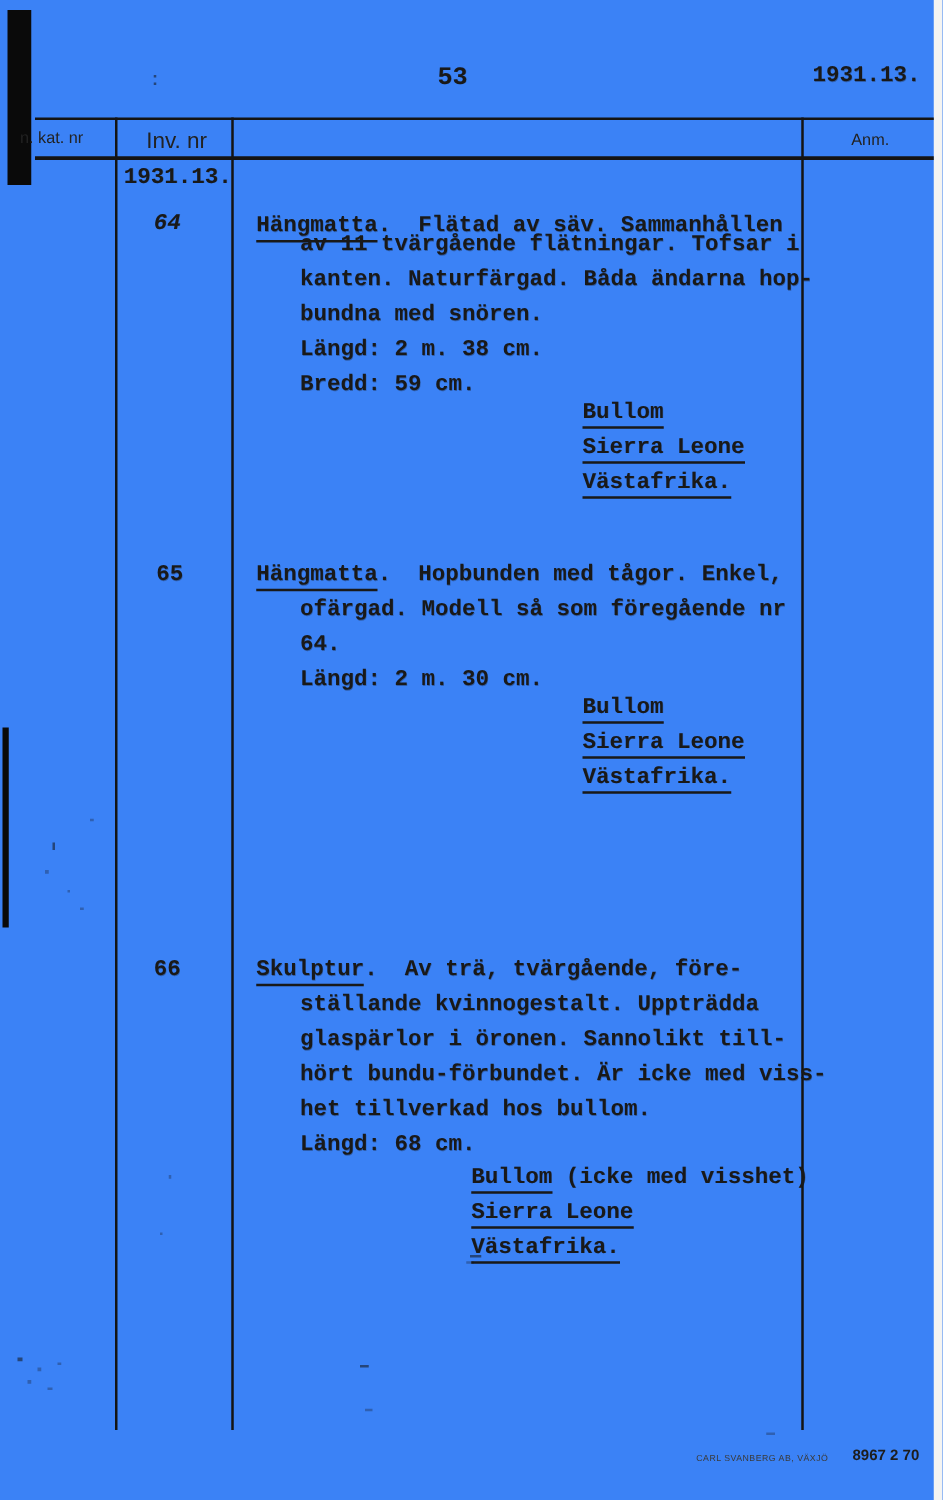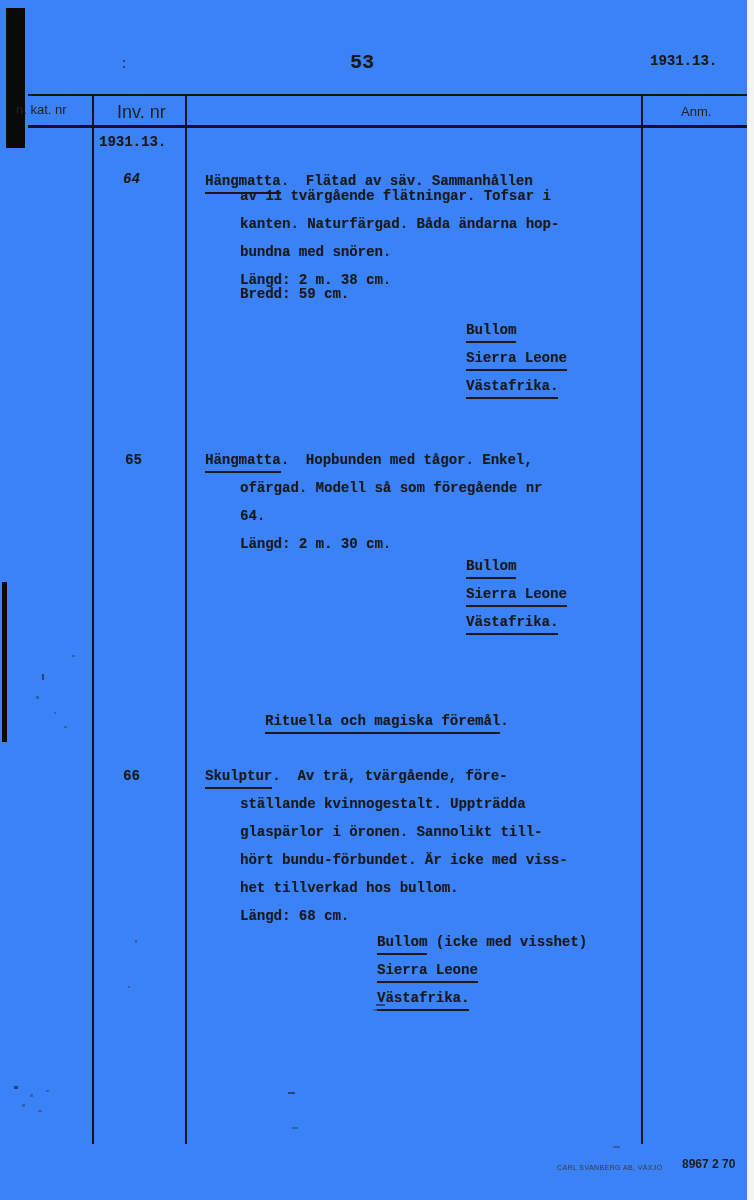--- a/index.html
+++ b/index.html
@@ -6,21 +6,21 @@
   body{width:754px;height:1200px;background:#f4f4f2;}
   .page{
     position:relative;width:747px;height:1200px;overflow:hidden;
     background:#3b82f6;color:#161616;
   }
   
   .tw{
     position:absolute;
     font-family:"Liberation Mono","DejaVu Sans Mono",monospace;
     font-weight:bold;
-    font-size:14px;line-height:22px;
+    font-size:18px;line-height:22px;
     white-space:pre;
     color:#191919;
     text-shadow:0.4px 0.4px 0 rgba(25,25,25,0.35);
   }
   
   .pr{
     position:absolute;
     font-family:"Liberation Sans","DejaVu Sans",sans-serif;
     color:#222;
     white-space:pre;
@@ -53,38 +53,37 @@
 
   <div class="tw" style="left:99px;top:131px;">1931.13.</div>
 
   <div>
     <div class="tw" style="left:123px;top:168px;font-style:italic;">64</div>
     <div class="tw" style="left:205px;top:170px;"><span class="u">Hängmatta</span><span>.</span><span>  Flätad av säv. Sammanhållen</span></div>
     <div class="tw" style="left:240px;top:185px;">av 11 tvärgående flätningar. Tofsar i</div>
     <div class="tw" style="left:240px;top:213px;">kanten. Naturfärgad. Båda ändarna hop-</div>
     <div class="tw" style="left:240px;top:241px;">bundna med snören.</div>
     <div class="tw" style="left:240px;top:269px;">Längd: 2 m. 38 cm.</div>
-    <div class="tw" style="left:240px;top:283px;">Bredd: 59 cm.</div>
+    <div class="tw" style="left:240px;top:297px;">Bredd: 59 cm.</div>
     <div class="tw" style="left:466px;top:319px;"><span class="u">Bullom</span><span></span></div>
     <div class="tw" style="left:466px;top:347px;"><span class="u">Sierra Leone</span><span></span></div>
     <div class="tw" style="left:466px;top:375px;"><span class="u">Västafrika.</span><span></span></div>
   </div>
 
   <div>
     <div class="tw" style="left:125px;top:449px;">65</div>
     <div class="tw" style="left:205px;top:449px;"><span class="u">Hängmatta</span><span>.</span><span>  Hopbunden med tågor. Enkel,</span></div>
     <div class="tw" style="left:240px;top:477px;text-align:right;">ofärgad. Modell så som föregående nr</div>
     <div class="tw" style="left:240px;top:505px;">64.</div>
     <div class="tw" style="left:240px;top:533px;">Längd: 2 m. 30 cm.</div>
     <div class="tw" style="left:466px;top:555px;"><span class="u">Bullom</span><span></span></div>
     <div class="tw" style="left:466px;top:583px;"><span class="u">Sierra Leone</span><span></span></div>
     <div class="tw" style="left:466px;top:611px;"><span class="u">Västafrika.</span><span></span></div>
   </div>
 
-  <div class="tw" style="left:265px;top:710px;"><span class="u">Rituella och magiska föremål</span><span>.</span></div>
 
   <div>
     <div class="tw" style="left:123px;top:765px;">66</div>
     <div class="tw" style="left:205px;top:765px;"><span class="u">Skulptur</span><span>.</span><span>  Av trä, tvärgående, före-</span></div>
     <div class="tw" style="left:240px;top:793px;">ställande kvinnogestalt. Uppträdda</div>
     <div class="tw" style="left:240px;top:821px;">glaspärlor i öronen. Sannolikt till-</div>
     <div class="tw" style="left:240px;top:849px;">hört bundu-förbundet. Är icke med viss-</div>
     <div class="tw" style="left:240px;top:877px;">het tillverkad hos bullom.</div>
     <div class="tw" style="left:240px;top:905px;">Längd: 68 cm.</div>
     <div class="tw" style="left:377px;top:931px;"><span class="u">Bullom</span><span> (icke med visshet)</span></div>

